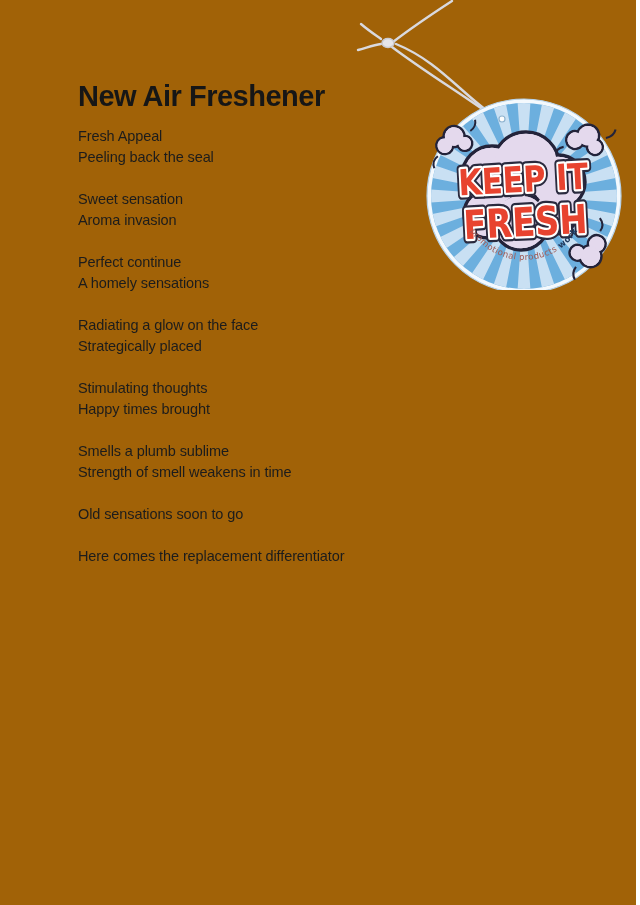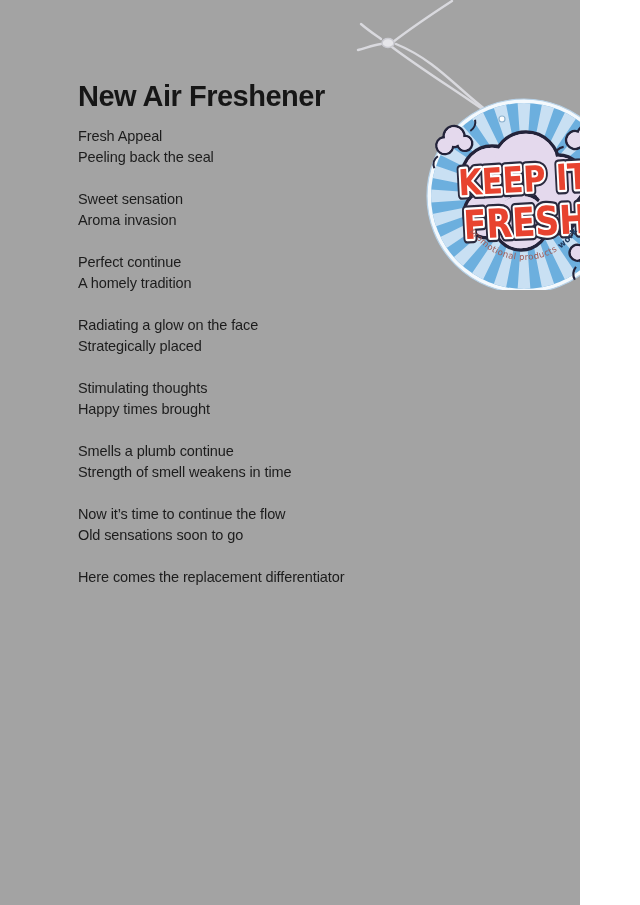--- a/index.html
+++ b/index.html
@@ -1,19 +1,19 @@
 <!DOCTYPE html>
 <html><head>
 <meta charset="utf-8">
 <style>
   html,body{margin:0;padding:0;background:#ffffff;}
   .page{
     position:relative;
-    width:580px;height:905px;
-    background:#a3a3a3;
+    width:636px;height:905px;
+    background:#a16207;
     overflow:hidden;
     font-family:"Liberation Sans", sans-serif;
   }
   .title{
     position:absolute;left:78px;top:80px;margin:0;
     font-size:29px;font-weight:bold;color:#161616;
     letter-spacing:-0.5px;
   }
   .poem{position:absolute;left:78px;top:126px;width:420px;}
   .stanza{margin:0 0 21px 0;}
@@ -36,36 +36,35 @@
         <p class="line">Peeling back the seal</p>
       </div>
       <div class="stanza">
       </div>
       <div class="stanza">
         <p class="line">Sweet sensation</p>
         <p class="line">Aroma invasion</p>
       </div>
       <div class="stanza">
         <p class="line">Perfect continue</p>
-        <p class="line">A homely tradition</p>
+        <p class="line">A homely sensations</p>
       </div>
       <div class="stanza">
         <p class="line">Radiating a glow on the face</p>
         <p class="line">Strategically placed</p>
       </div>
       <div class="stanza">
         <p class="line">Stimulating thoughts</p>
         <p class="line">Happy times brought</p>
       </div>
       <div class="stanza">
-        <p class="line">Smells a plumb continue</p>
+        <p class="line">Smells a plumb sublime</p>
         <p class="line">Strength of smell weakens in time</p>
       </div>
       <div class="stanza">
-        <p class="line">Now it’s time to continue the flow</p>
         <p class="line">Old sensations soon to go</p>
       </div>
       <div class="stanza">
         <p class="line">Here comes the replacement differentiator</p>
       </div>
     </div>
 
   <svg class="freshener-svg" viewBox="340 0 300 290" xmlns="http://www.w3.org/2000/svg">
 
     <defs>

